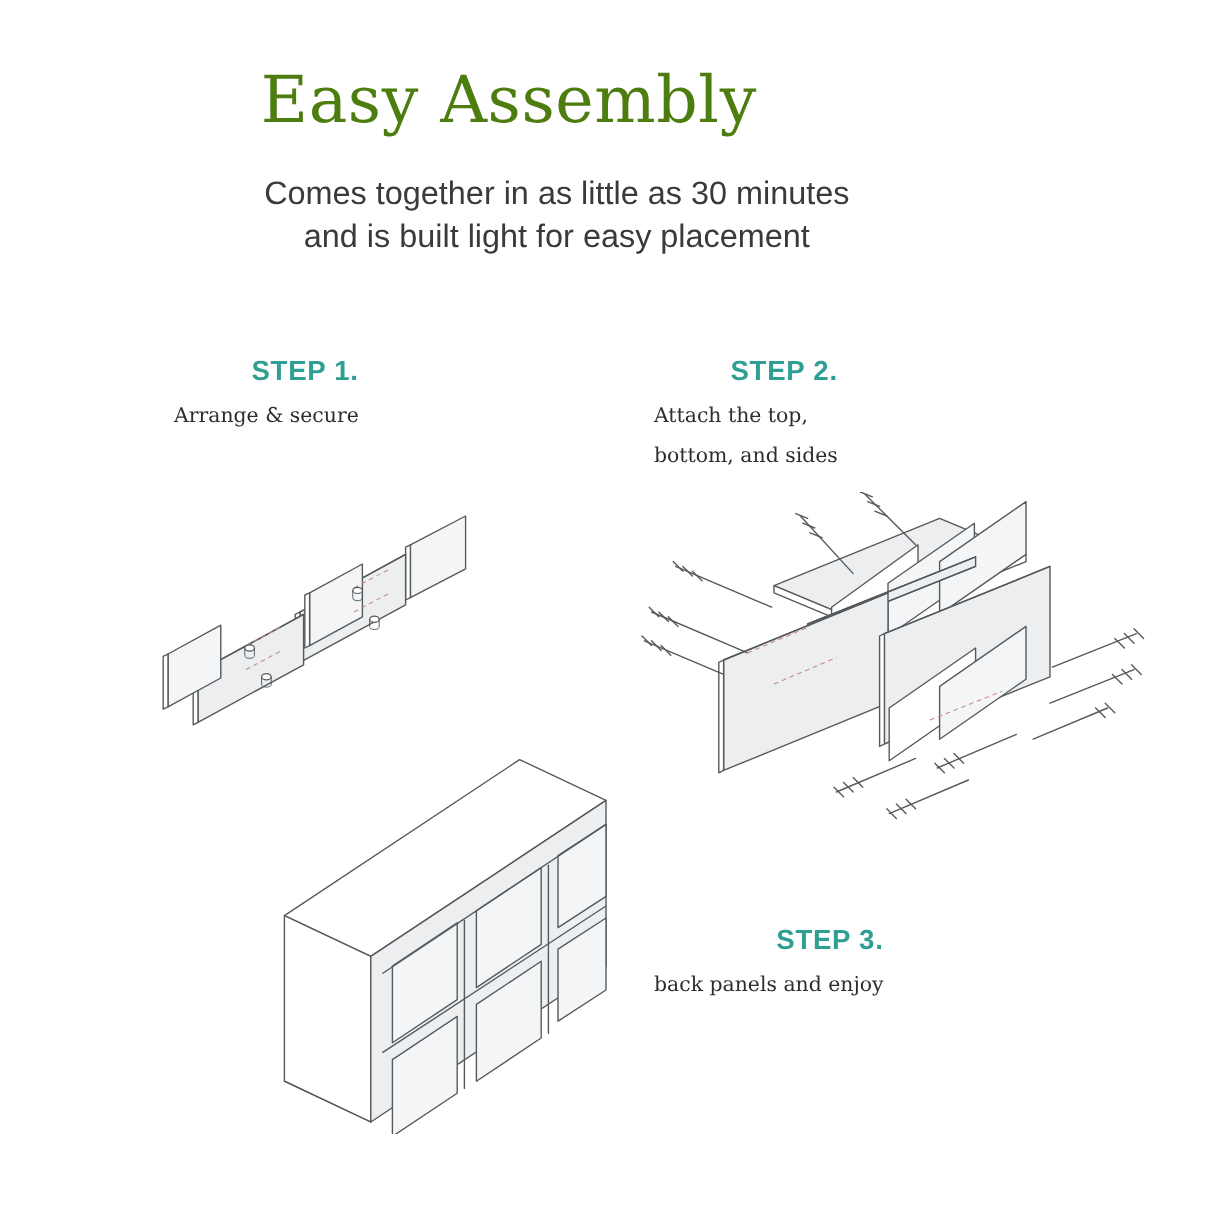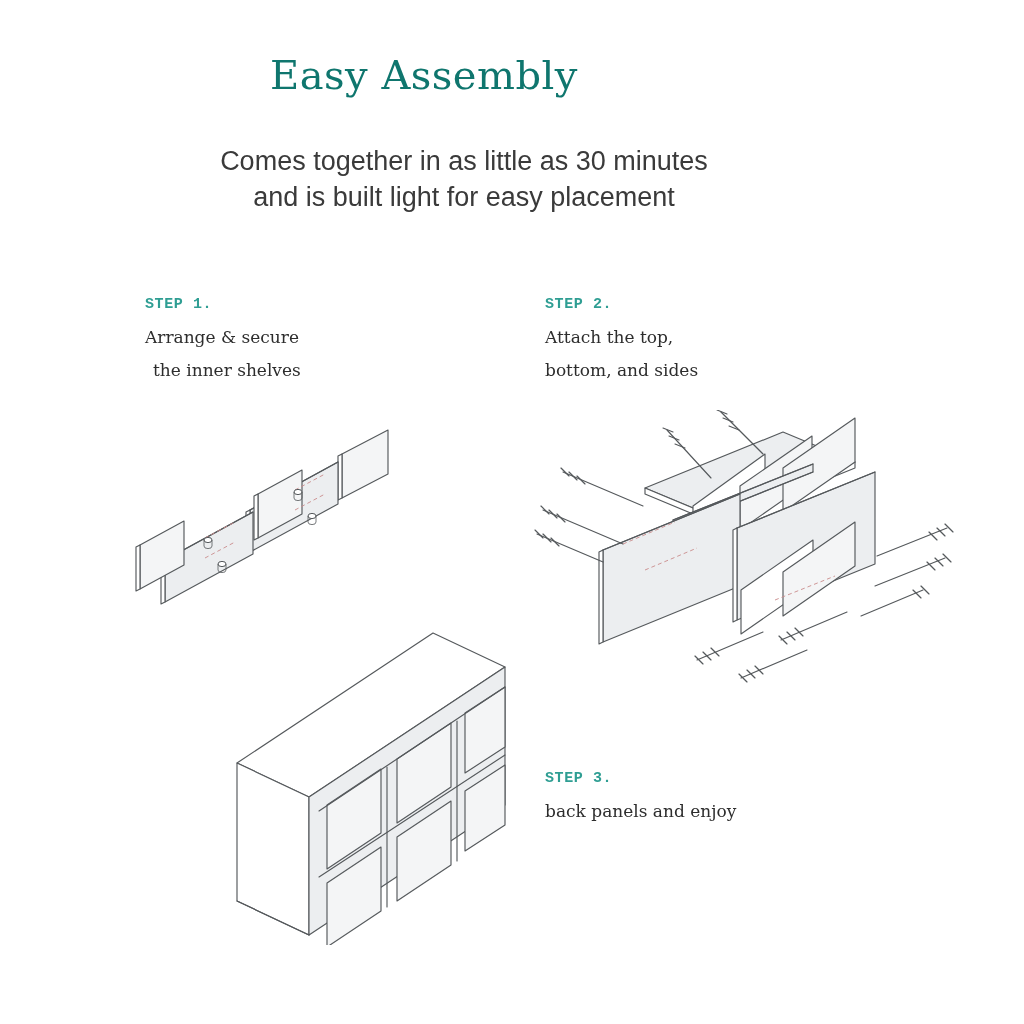--- a/index.html
+++ b/index.html
@@ -21,23 +21,23 @@
   }
 
   
   .title {
     position: absolute;
     top: 52px;
     left: 0;
     width: 848px;
     text-align: center;
     font-family: "DejaVu Serif", serif;
-    font-size: 40px;
+    font-size: 54px;
     font-weight: 400;
-    color: #0f766e;
+    color: #4d7c0f;
     letter-spacing: 0.5px;
   }
   .subtitle {
     position: absolute;
     top: 143px;
     left: 0;
     width: 928px;
     text-align: center;
     font-family: "Liberation Sans", sans-serif;
     font-size: 27px;
@@ -45,26 +45,27 @@
     color: #3a3a3a;
     font-weight: 400;
   }
   .subtitle .line2 { display: block; }
 
   
   .step {
     position: absolute;
   }
   .step-label {
-    font-family: Liberation Mono, monospace;
-    font-size: 15px;
+    font-family: Liberation Sans, sans-serif;
+    font-size: 23px;
     font-weight: 700;
     color: #2f9e93;
     letter-spacing: 0.6px;
     margin-bottom: 8px;
+    text-align: right;
   }
   .step-text {
     font-family: "DejaVu Serif", serif;
     font-size: 17px;
     line-height: 33px;
     color: #2d2d2d;
   }
   .step-text .l2 { display: block; }
 
   #step1 { top: 296px; left: 145px; }
@@ -132,21 +133,20 @@
 
   <div class="subtitle">
     <span>Comes together in as little as 30 minutes</span>
     <span class="line2">and is built light for easy placement</span>
   </div>
 
   <div class="step" id="step1">
     <div class="step-label">STEP 1.</div>
     <div class="step-text">
       <span>Arrange &amp; secure</span>
-      <span class="l2">the inner shelves</span>
     </div>
   </div>
 
   <div class="step" id="step2">
     <div class="step-label">STEP 2.</div>
     <div class="step-text">
       <span>Attach the top,</span>
       <span class="l2">bottom, and sides</span>
     </div>
   </div>

